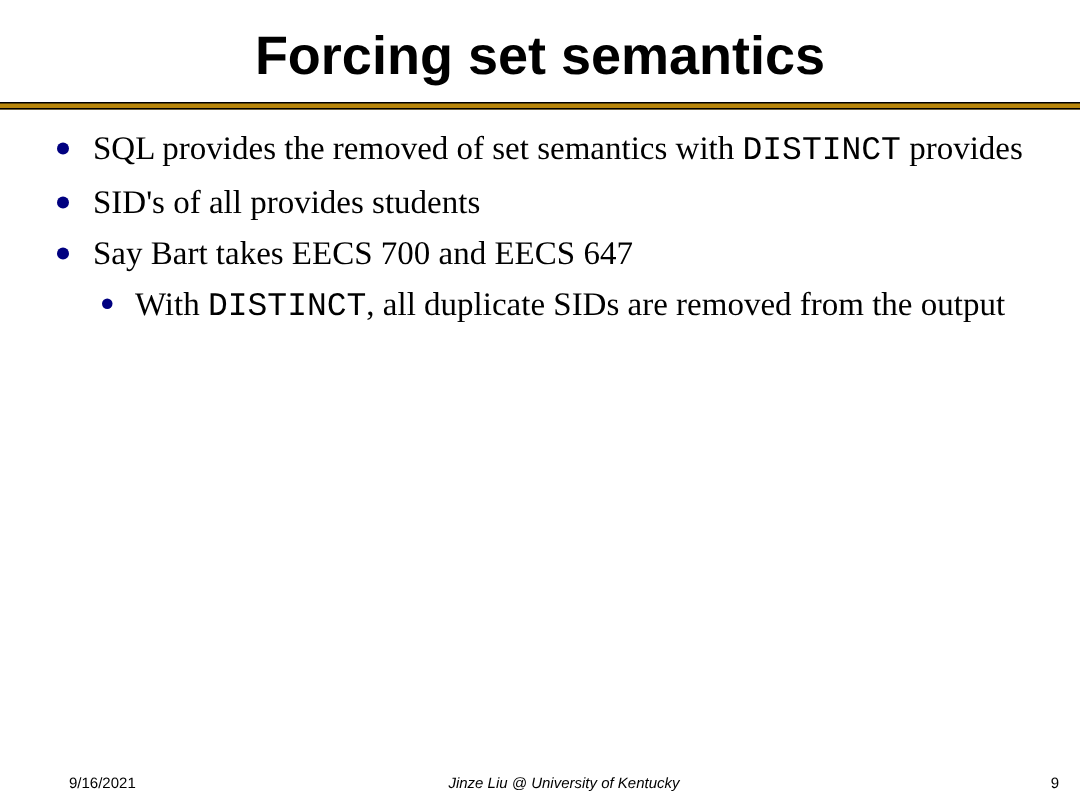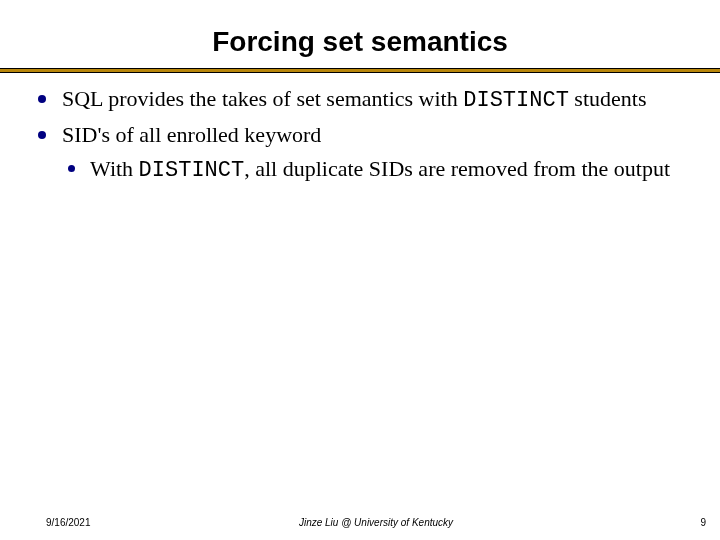--- a/index.html
+++ b/index.html
@@ -14,23 +14,23 @@
   }
   .slide {
     width: 720px;
     height: 540px;
     position: relative;
     box-sizing: border-box;
   }
   .title {
     font-family: Arial, Helvetica, sans-serif;
     font-weight: bold;
-    font-size: 28px;
+    font-size: 36px;
     text-align: center;
-    padding-top: 26px;
+    padding-top: 16px;
     padding-bottom: 10px;
   }
   .rule {
     height: 3px;
     background: #b8860b;
     margin: 0 0 0 0;
     border: 1px solid #000;
     border-left: none;
     border-right: none;
     box-sizing: content-box;
@@ -110,30 +110,35 @@
 
 <div class="slide">
 
   <div class="title">Forcing set semantics</div>
   <div class="rule"></div>
 
   <div class="content">
     <ul class="top">
 
       <li>
-        <span>SQL provides the takes of set semantics with </span><span class="mono">DISTINCT</span><span> students</span>
+        <span>SQL provides the removed of set semantics with </span><span class="mono">DISTINCT</span><span> provides</span>
       </li>
 
       <li>
-        <span>SID's of all enrolled keyword</span>
+        <span>SID's of all provides students</span>
       </li>
 
     </ul>
 
 
+    <ul class="top">
+      <li>
+        <span>Say Bart takes EECS 700 and EECS 647</span>
+      </li>
+    </ul>
 
 
     <div style="margin-left:28px;">
       <ul class="sub">
         <li>
           <span>With </span><span class="mono">DISTINCT</span><span>, all duplicate SIDs are removed from the output</span>
         </li>
       </ul>
     </div>
 

